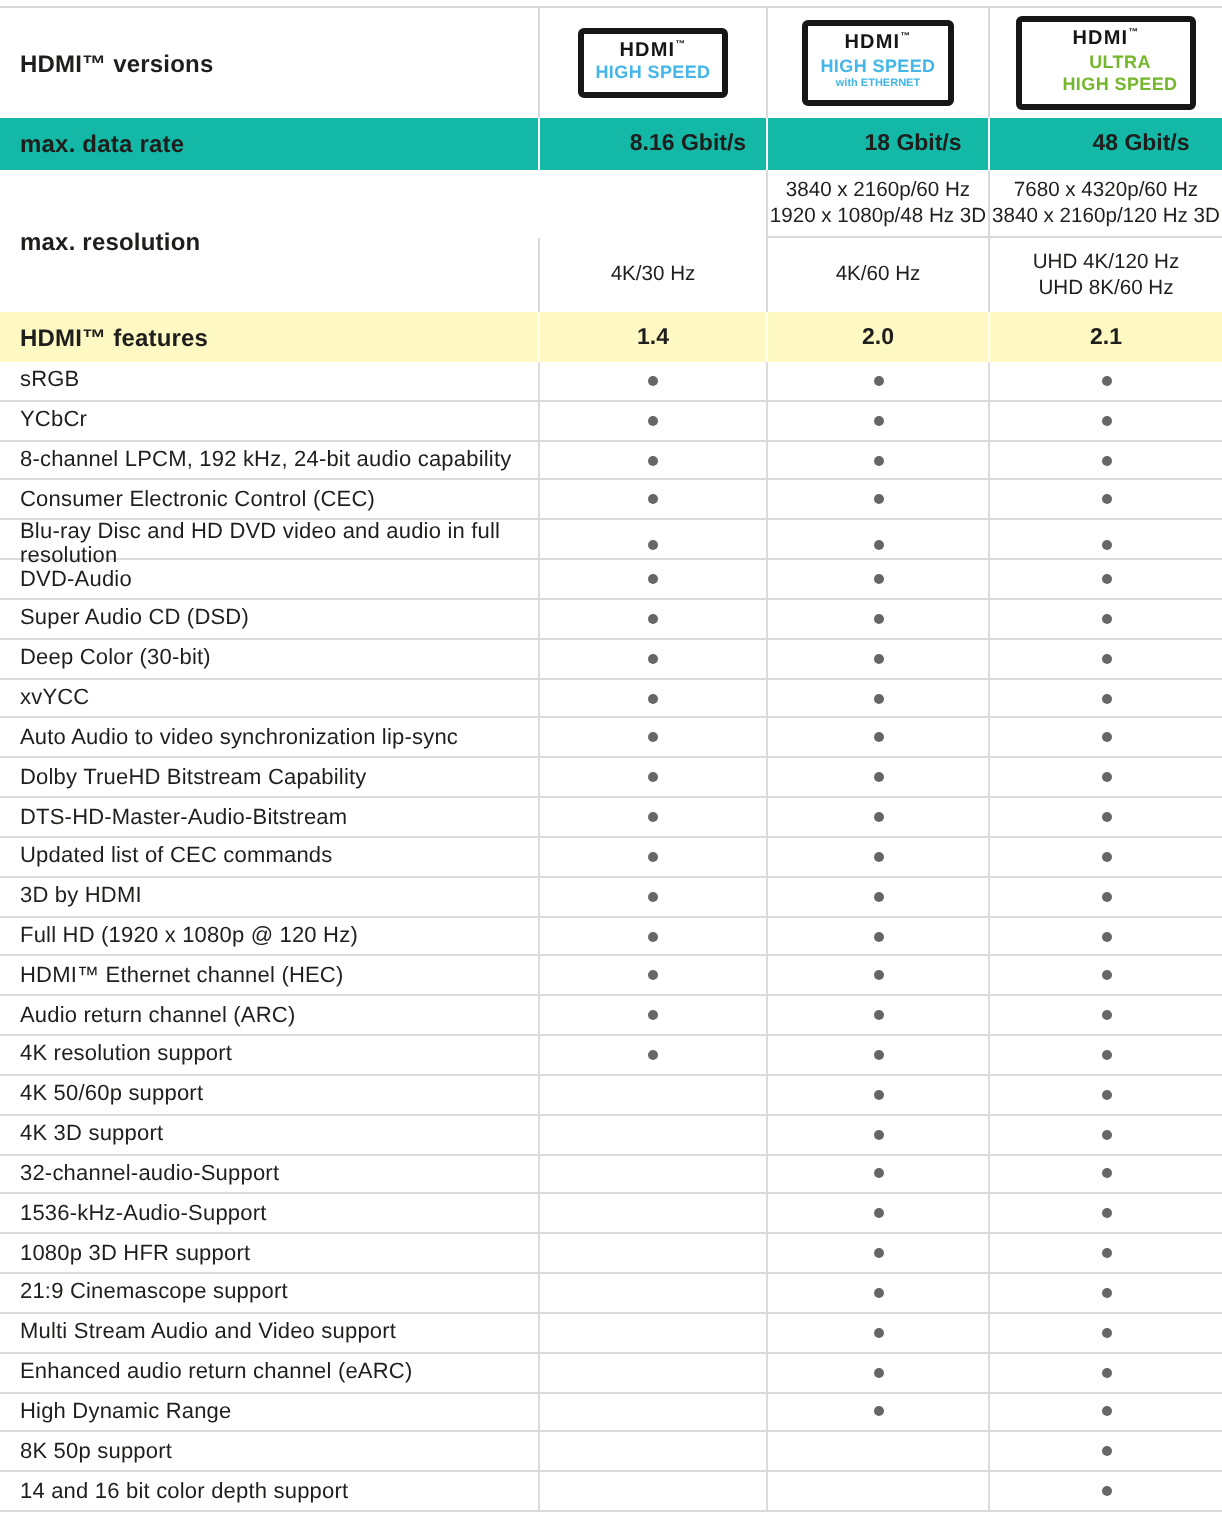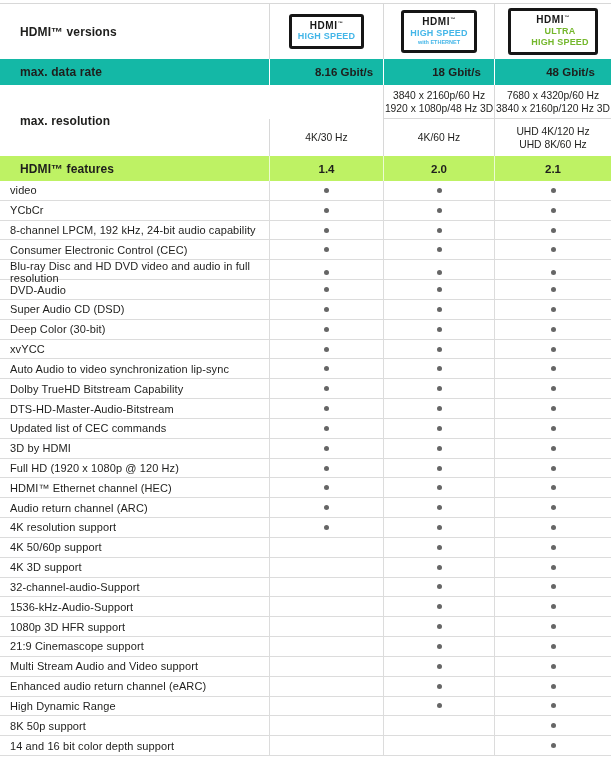--- a/index.html
+++ b/index.html
@@ -7,21 +7,21 @@
   body {
     font-family:"Liberation Sans", sans-serif;
     color:#1e1e1c;
     -webkit-font-smoothing:antialiased;
   }
   .page { width:611px; height:760px; background:#fff; overflow:hidden; }
   .tbl { margin-top:3px; border-top:1px solid #d8d8d8; }
 
   .row { display:grid; grid-template-columns:269px 114px 111px 117px; }
   .cell { display:flex; align-items:center; justify-content:center; text-align:center; }
-  .label-cell { justify-content:flex-start; text-align:right; padding-left:20px; font-weight:bold; font-size:12px; letter-spacing:.1px; }
+  .label-cell { justify-content:flex-start; text-align:right; padding-left:10px; font-weight:bold; font-size:12px; letter-spacing:.1px; }
   .vline { border-left:1px solid #d8d8d8; }
 
   
   .row-versions { height:55px; }
   .badge {
     display:flex; flex-direction:column; align-items:center; justify-content:center;
     border:3px solid #161616; border-radius:3px; background:#fff;
     padding:3px 6px 4px; min-width:66px;
   }
   .badge-brand { font-size:10px; font-weight:800; letter-spacing:.6px; color:#161616; line-height:1.15; }
@@ -36,21 +36,21 @@
   .row-datarate .vline { border-left-color:#ffffff;padding-left:35px; }
   .val { font-weight:bold; font-size:11.5px; }
 
   
   .res-grid { display:grid; grid-template-columns:269px 114px 111px 117px; grid-template-rows:34px 37px; }
   .res-label { grid-row:1 / 3; grid-column:1; }
   .res-cell { display:flex; flex-direction:column; align-items:center; justify-content:center; font-size:10.3px; line-height:13px; text-align:center; }
   .sub1 { border-bottom:1px solid #d8d8d8; }
 
   
-  .row-green { height:25px; background:#bef264; }
+  .row-green { height:25px; background:#fef9c3; }
   .row-green .vline { border-left-color:rgba(255,255,255,.7); }
 
   
   .frow { display:grid; grid-template-columns:269px 114px 111px 117px; height:19.83px; border-bottom:1px solid #dcdcdc; }
   .flabel { display:flex; align-items:center; padding-left:10px; font-size:11px; letter-spacing:.1px; }
   .fval { display:flex; align-items:center; justify-content:center; border-left:1px solid #dcdcdc; }
   .dot { width:5px; height:5px; border-radius:50%; background:#666; display:inline-block; }
 </style>
 </head>
 <body>
@@ -115,21 +115,21 @@
 
     <div class="row row-green">
       <div class="cell label-cell">HDMI™ features</div>
       <div class="cell vline val">1.4</div>
       <div class="cell vline val">2.0</div>
       <div class="cell vline val">2.1</div>
     </div>
 
     <div>
         <div class="frow">
-          <div class="flabel">video</div>
+          <div class="flabel">sRGB</div>
           <div class="fval">
             <span class="dot"></span>
           </div>
           <div class="fval">
             <span class="dot"></span>
           </div>
           <div class="fval">
             <span class="dot"></span>
           </div>
         </div>

